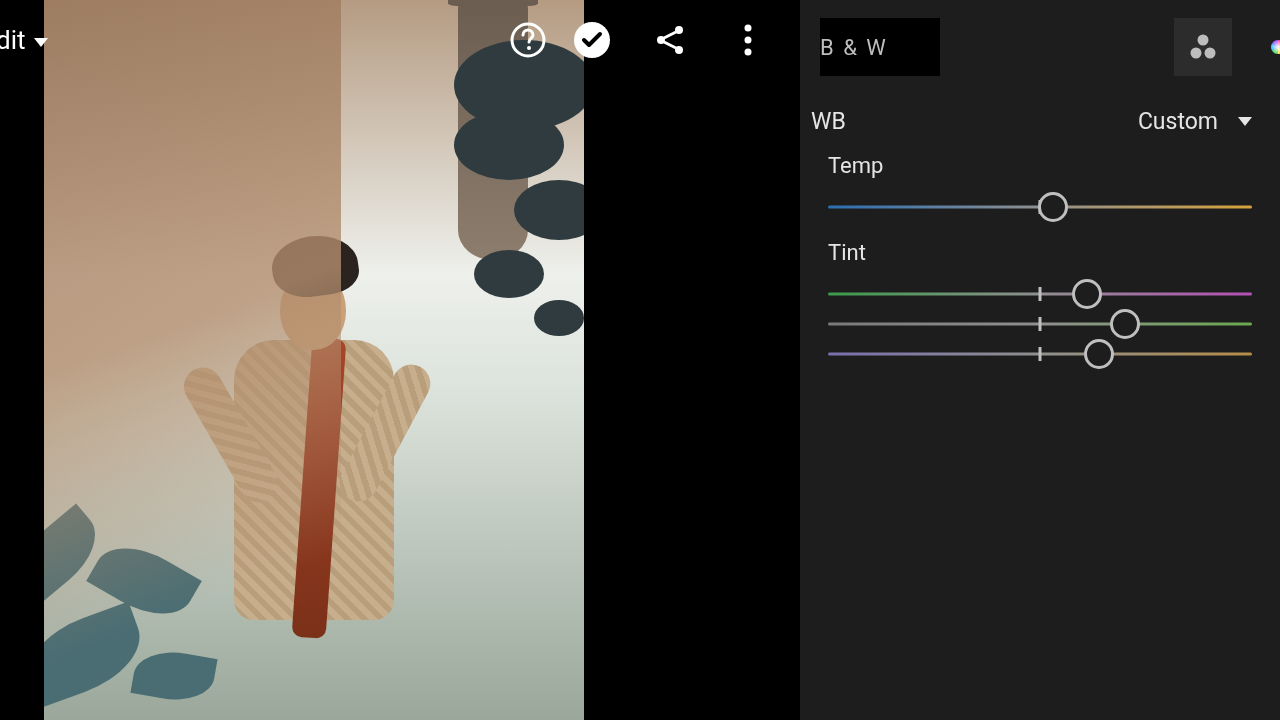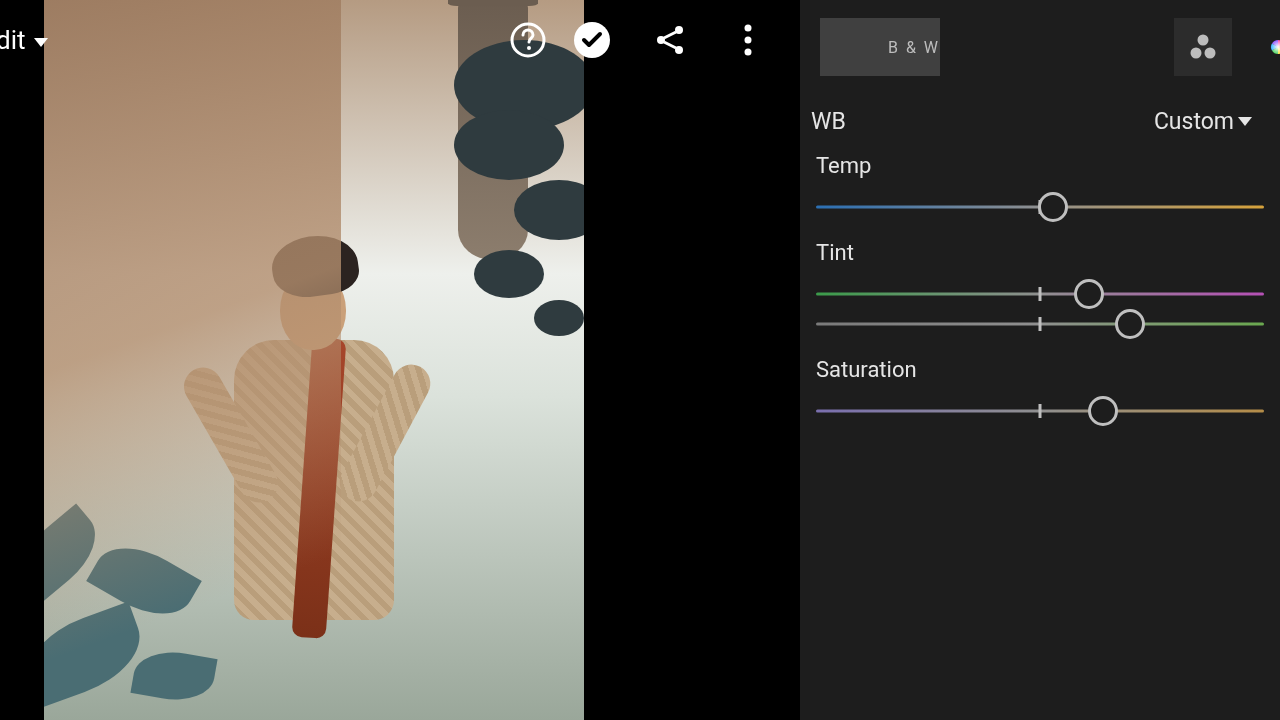--- a/index.html
+++ b/index.html
@@ -21,27 +21,27 @@
   .hair { position:absolute; top:-34px; left:78px; width:86px; height:60px; background:#2b2320; border-radius:55% 60% 40% 50%; transform: rotate(-8deg); }
   .torso { position:absolute; top:70px; left:40px; width:160px; height:280px; background: repeating-linear-gradient(45deg,#c7ae8d 0 6px,#b99e7b 6px 12px); border-radius:40px 40px 20px 20px; }
   .scarf { position:absolute; top:68px; left:108px; width:34px; height:300px; background:linear-gradient(180deg,#a7462a,#7b3018); border-radius:10px; transform:rotate(4deg); }
   .armL, .armR { position:absolute; width:38px; height:150px; background: repeating-linear-gradient(45deg,#c7ae8d 0 6px,#b99e7b 6px 12px); border-radius:20px; }
   .armL { top:90px; left:18px; transform:rotate(-30deg); }
   .armR { top:88px; left:172px; transform:rotate(28deg); }
   .leaves { position:absolute; left:-30px; bottom:-10px; width:240px; height:260px; }
   .leaves span { position:absolute; background:#4a6d73; border-radius:60% 0 60% 0; }
   .right-pane { flex:1; height:720px; background:#1d1d1d; color:#e5e5e5; padding: 18px 0 0 0; position:relative; overflow:hidden; }
   .top-row { display:flex; align-items:center; gap:18px; padding: 0 0 0 20px; }
-  .bw-btn { width:120px; height:58px; background:#404040; color:#bdbdbd; font-size:16px; letter-spacing:2px; display:flex; align-items:center; justify-content:flex-end; cursor:pointer; }
+  .bw-btn { width:120px; height:58px; background:#000000; color:#bdbdbd; font-size:22px; letter-spacing:2px; display:flex; align-items:center; justify-content:flex-start; cursor:pointer; }
   .mixer-btn { width:58px; height:58px; background:#2c2c2c; display:flex; align-items:center; justify-content:center; cursor:pointer; margin-left:auto; }
   .colorwheel-btn { width:36px; height:58px; display:flex; align-items:center; justify-content:center; cursor:pointer; margin-right:-6px; overflow:hidden; }
   .wb-row { display:flex; align-items:center; padding: 32px 28px 0 11px; font-size:23px; }
-  .wb-row .val { margin-left:auto; display:flex; align-items:center; gap:4px; cursor:pointer; }
+  .wb-row .val { margin-left:auto; display:flex; align-items:center; gap:20px; cursor:pointer; }
   .wb-row .chev { width:0; height:0; border-left:7px solid transparent; border-right:7px solid transparent; border-top:9px solid #e5e5e5; }
-  .slider-group { padding: 0 16px; }
+  .slider-group { padding: 0 28px; }
   .slabel { font-size:22px; color:#e5e5e5; margin-top:18px; margin-bottom:14px; }
   .track-holder { position:relative; height:30px; }
   .track { position:absolute; left:0; right:0; top:50%; height:3px; transform:translateY(-50%); border-radius:2px; }
   .track.temp  { background: linear-gradient(90deg,#2b6fb3,#8f8f8f 50%,#d6a23b); }
   .track.tint  { background: linear-gradient(90deg,#3b9b4a,#8f8f8f 50%,#b550b5); }
   .track.vib   { background: linear-gradient(90deg,#7a7a7a,#8f8f8f 50%,#6aa84f); }
   .track.sat   { background: linear-gradient(90deg,#7a6fae,#8f8f8f 50%,#b58d48); }
   .tick { position:absolute; top:50%; width:3px; height:14px; background:#bfbfbf; transform:translate(-50%,-50%); }
   .thumb { position:absolute; top:50%; width:30px; height:30px; border:3px solid #bfbfbf; background:#1d1d1d; border-radius:50%; transform:translate(-50%,-50%); cursor:grab; }
 </style>
@@ -170,21 +170,20 @@
       <div class="tick" style="left:50%"></div>
       <div class="thumb" style="left:61%"></div>
     </div>
 
     <div class="track-holder">
       <div class="track vib"></div>
       <div class="tick" style="left:50%"></div>
       <div class="thumb" style="left:70%"></div>
     </div>
 
-    <div class="slabel">Saturation</div>
     <div class="track-holder">
       <div class="track sat"></div>
       <div class="tick" style="left:50%"></div>
       <div class="thumb" style="left:64%"></div>
     </div>
 
   </div>
 </div>
 
 </body></html>

